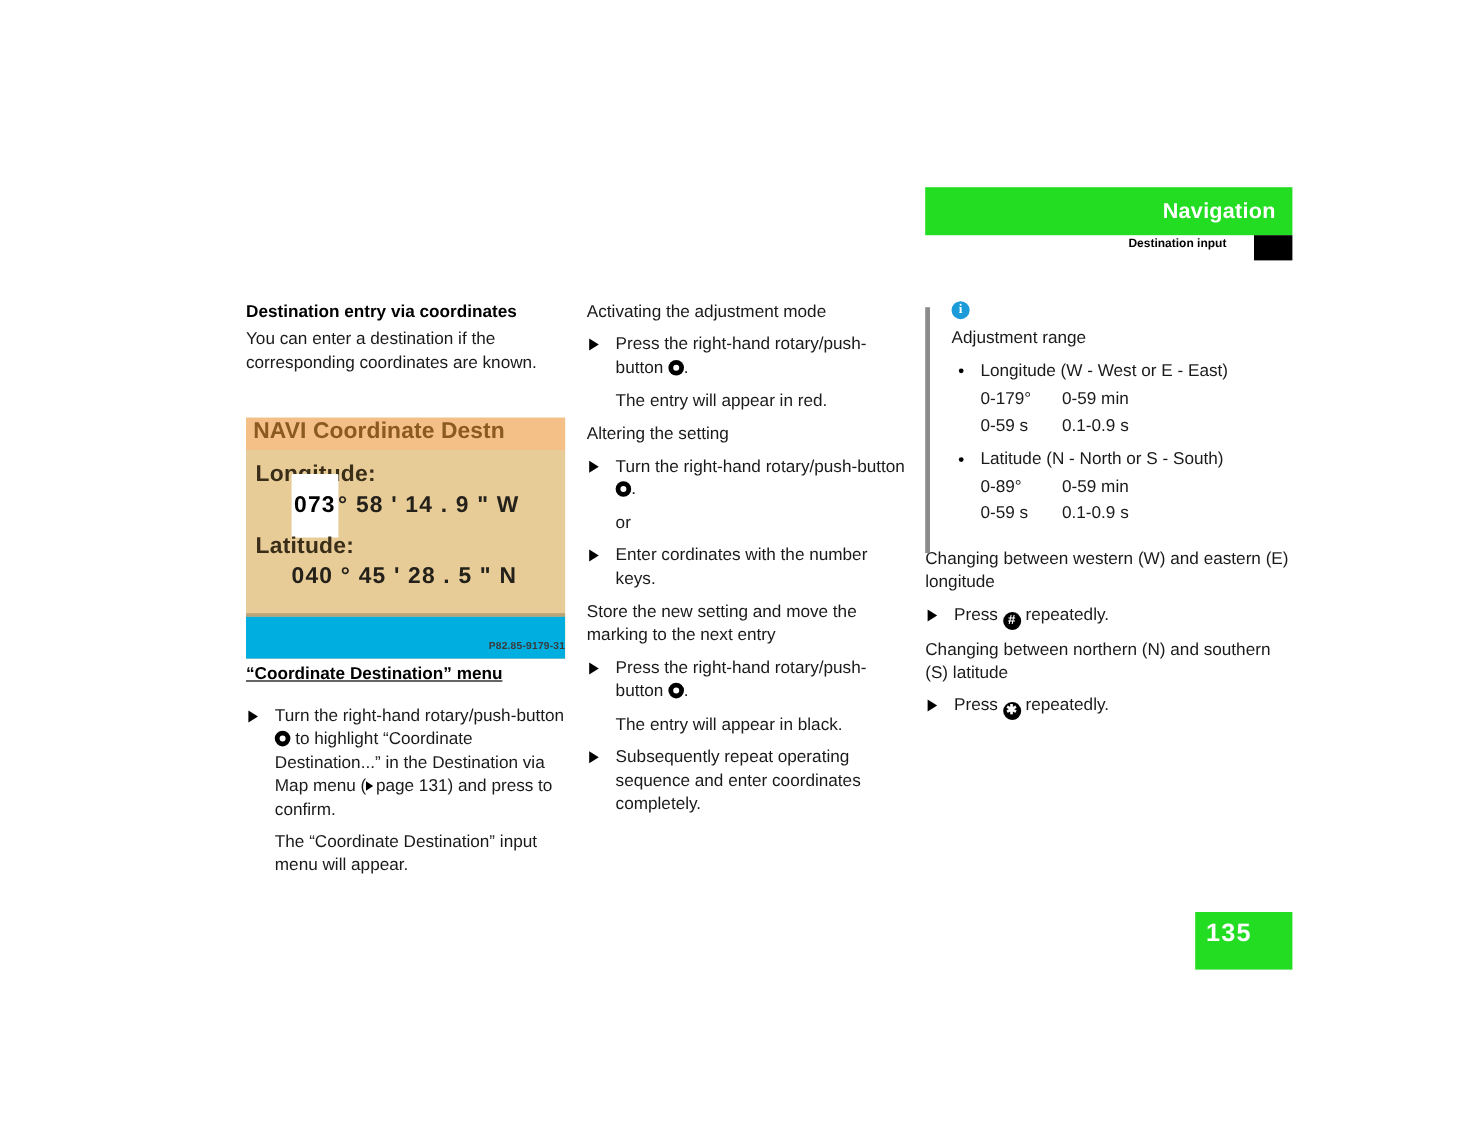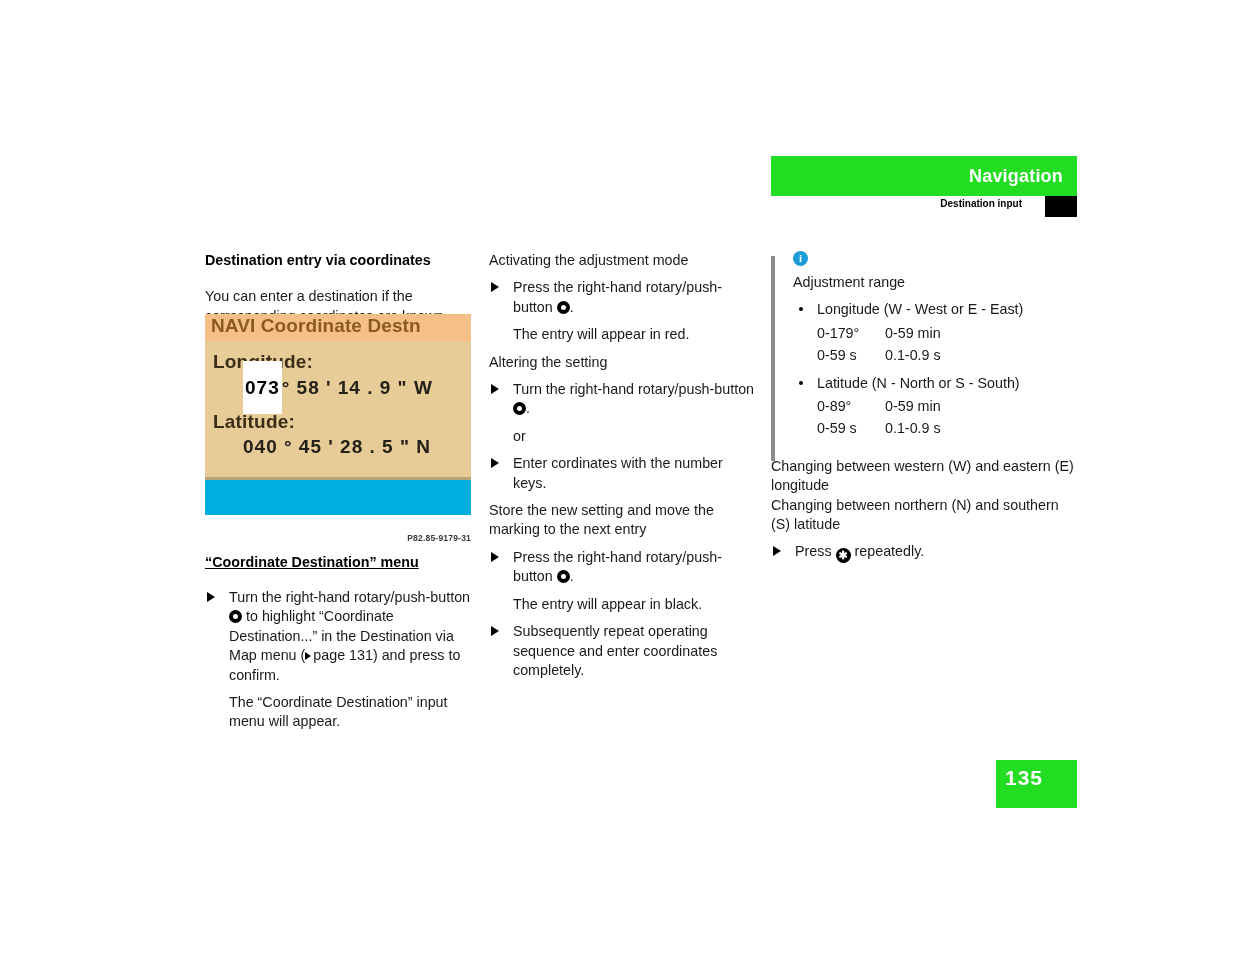--- a/index.html
+++ b/index.html
@@ -67,21 +67,21 @@
     line-height: 19.4px;
     color: #1a1a1a;
   }
   .col-left  { left: 205px;  top: 251px; width: 272px; }
   .col-mid   { left: 489px;  top: 251px; width: 268px; }
   .col-right { left: 771px;  top: 251px; width: 306px; }
 
   h3.sec {
     font-size: 14.3px;
     font-weight: bold;
-    margin: 0 0 17px 0;
+    margin: 0 0 4px 0;
     line-height: 19.4px;
     color: #000;
   }
   p.body {
     margin: 0 0 12px 0;
   }
   p.nogap { margin: 0; }
 
   
   .step {
@@ -148,21 +148,21 @@
     border-top: 4px solid transparent;
     border-bottom: 4px solid transparent;
     vertical-align: 0px;
     margin-right: 2px;
   }
 
   
   .figure {
     position: absolute;
     left: 205px;
-    top: 314px;
+    top: 348px;
     width: 266px;
     height: 201px;
   }
   .screen {
     width: 100%;
     height: 100%;
     background: #e7cc98;
     position: relative;
     overflow: hidden;
   }
@@ -424,20 +424,26 @@
     <div class="rangerow">
       <span class="c1">0-89°</span><span>0-59 min</span>
     </div>
     <div class="rangerow">
       <span class="c1">0-59 s</span><span>0.1-0.9 s</span>
     </div>
   </div>
 
   <p class="plain-head nogap" style="margin-top:18px;">Changing between western (W) and eastern (E) longitude</p>
 
+  <div class="step">
+    <span class="tri"></span>
+    <span>Press</span>
+    <span class="keyicon">#</span>
+    <span>repeatedly.</span>
+  </div>
 
   <p class="plain-head nogap">Changing between northern (N) and southern (S) latitude</p>
 
   <div class="step">
     <span class="tri"></span>
     <span>Press</span>
     <span class="keyicon">✱</span>
     <span>repeatedly.</span>
   </div>
 </div>

